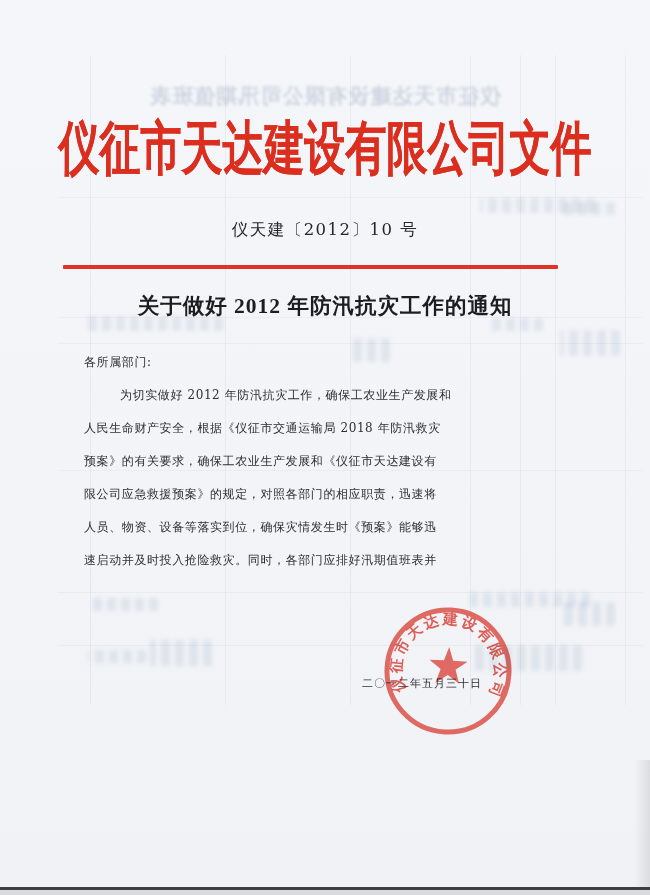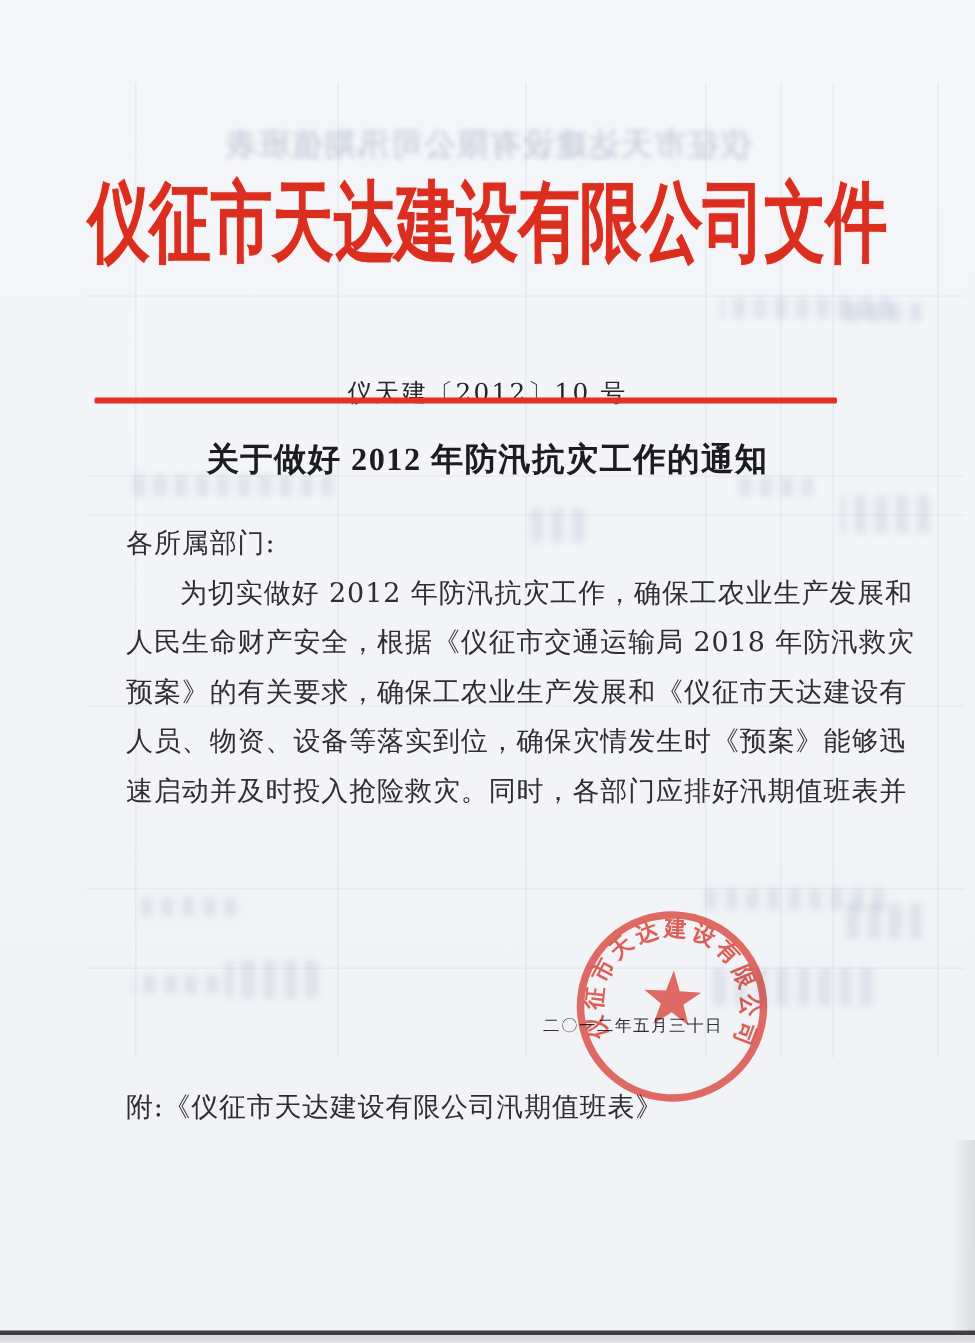--- a/index.html
+++ b/index.html
@@ -28,33 +28,33 @@
   }
   
   .masthead{
     position:absolute;top:120px;left:0;width:100%;text-align:center;
     font-size:41px;font-weight:bold;color:#dc2e1f;line-height:1;
     transform:scaleY(1.42);transform-origin:50% 0;
     text-shadow:0 0 .5px #dc2e1f;white-space:nowrap;
   }
   .docnum{
     position:absolute;top:219px;left:0;width:100%;text-align:center;
-    font-size:16.5px;color:#26262b;letter-spacing:1.5px;margin-top:32px;
+    font-size:16.5px;color:#26262b;letter-spacing:1.5px;
   }
   .rule{
     position:absolute;top:265px;left:63px;width:495px;height:4px;
     background:#e03227;border-radius:1px;
   }
   .subject{
     position:absolute;top:291px;left:0;width:100%;text-align:center;
     font-size:21.5px;font-weight:bold;color:#1d1d21;letter-spacing:1px;font-family:Liberation Serif, serif;
   }
   .content{
     position:absolute;top:346px;left:84px;width:486px;
-    font-size:18px;color:#2e2e33;letter-spacing:.6px;
+    font-size:12px;color:#2e2e33;letter-spacing:.6px;
   }
   .content .line{height:33px;line-height:33px;white-space:nowrap;}
   .content .line.indent{text-indent:36px;}
   .date{
     position:absolute;top:676px;left:362px;
     font-size:11px;color:#2e2e33;letter-spacing:1px;white-space:nowrap;
   }
   .attach{
     position:absolute;top:726px;left:84px;
     font-size:18px;color:#2e2e33;letter-spacing:.5px;white-space:nowrap;
@@ -113,33 +113,33 @@
 
   <div class="rule"></div>
 
   <div class="subject">关于做好 2012 年防汛抗灾工作的通知</div>
 
   <div class="content">
     <div class="line">各所属部门:</div>
     <div class="line indent">为切实做好 2012 年防汛抗灾工作，确保工农业生产发展和</div>
     <div class="line">人民生命财产安全，根据《仪征市交通运输局 2018 年防汛救灾</div>
     <div class="line">预案》的有关要求，确保工农业生产发展和《仪征市天达建设有</div>
+    <div class="line">限公司应急救援预案》的规定，对照各部门的相应职责，迅速将</div>
     <div class="line">人员、物资、设备等落实到位，确保灾情发生时《预案》能够迅</div>
     <div class="line">速启动并及时投入抢险救灾。同时，各部门应排好汛期值班表并</div>
   </div>
 
   <div class="date">二〇一二年五月三十日</div>
 
   <svg class="seal" viewBox="0 0 132 132" xmlns="http://www.w3.org/2000/svg" xmlns:xlink="http://www.w3.org/1999/xlink">
     <circle cx="66" cy="66" r="61" fill="none" stroke="#e8564c" stroke-width="5"></circle>
     <path id="sealArc" d="M 25.3 89.5 A 47 47 0 1 1 106.7 89.5" fill="none"></path>
     <text>
       <textPath xlink:href="#sealArc" href="#sealArc" startOffset="2" textLength="192" lengthAdjust="spacing">仪征市天达建设有限公司</textPath>
     </text>
     <polygon fill="#e8564c" points="66,42 70.6,55.6 85,55.8 73.5,64.4 77.8,78.2 66,69.9 54.2,78.2 58.5,64.4 47,55.8 61.4,55.6"></polygon>
   </svg>
 
-  <div class="attach">附:《仪征市天达建设有限公司汛期值班表》</div>
 
   <div class="edge-right"></div>
   <div class="edge-bottom"></div>
   <div class="edge-below"></div>
 </div>
 
 </body></html>

